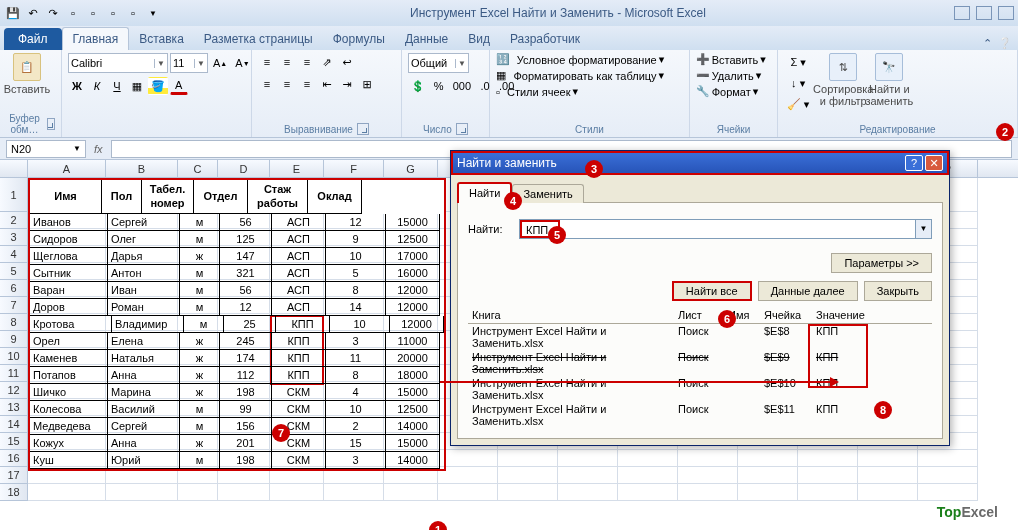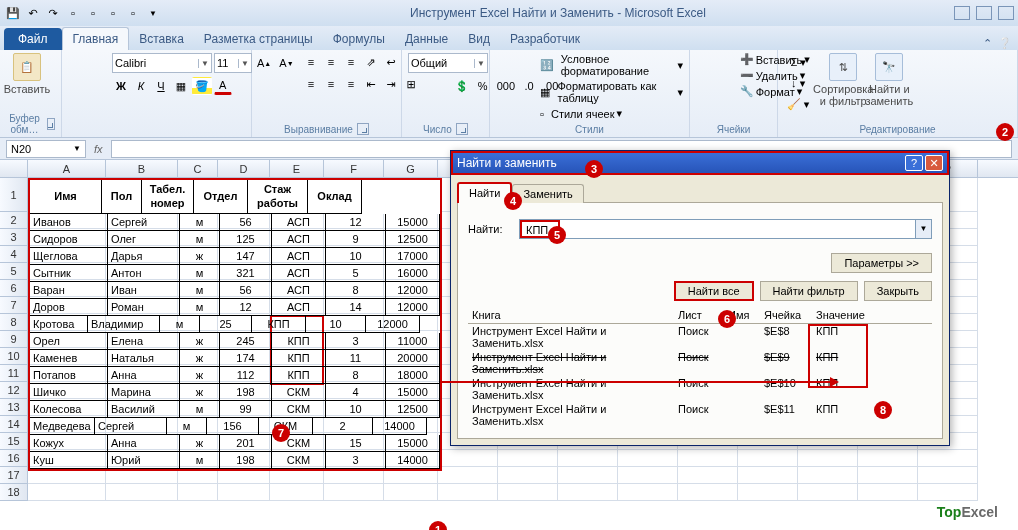--- a/index.html
+++ b/index.html
@@ -18,21 +18,21 @@
 .tab.active { background: #f5f8fc; border: 1px solid #b6c5d9; border-bottom: none; border-radius: 3px 3px 0 0; }
 .tabsbar .help { margin-left: auto; margin-right: 6px; color: #3b5a84; display:flex; gap:6px; align-items:center; }
 
 .ribbon { height: 88px; background: linear-gradient(#f5f8fc,#e6edf7); border-bottom: 1px solid #b6c5d9; display: flex; }
 .rgroup { border-right: 1px solid #cdd8e8; padding: 3px 6px 1px 6px; display: flex; flex-direction: column; justify-content: space-between; }
 .rgroup .gbody { display: flex; gap: 4px; align-items: flex-start; flex: 1; }
 .rgroup .glabel { text-align: center; color: #5a7da3; font-size: 10px; padding: 1px 0; display:flex; justify-content:center; align-items:center; gap:4px; }
 .bigbtn { width: 42px; display: flex; flex-direction: column; align-items: center; gap: 2px; color: #4a4a4a; text-align:center; line-height:1.1; }
 .bigbtn .ic { width: 28px; height: 28px; background: #f3e7c6; border: 1px solid #d8c27e; border-radius: 2px; display:flex;align-items:center;justify-content:center; }
 .stack { display: flex; flex-direction: column; gap: 2px; }
-.row { display: flex; gap: 2px; align-items: center; margin-left: 44px; }
+.row { display: flex; gap: 2px; align-items: center; }
 .sbtn { min-width: 18px; height: 18px; border: 1px solid transparent; padding: 0 2px; display: flex; align-items: center; justify-content: center; border-radius: 2px; }
 .combo { height: 20px; background: #fff; border: 1px solid #abb9cc; display: flex; align-items: center; padding: 0 2px; font-size: 11px; }
 .combo .dd { border-left: 1px solid #abb9cc; padding-left: 2px; margin-left: auto; color: #555; font-size: 8px; }
 .underline { text-decoration: underline; }
 .dlaunch { width:12px;height:12px;border:1px solid #8fa5c2;display:inline-block;position:relative;}
 .dlaunch::after{content:'';position:absolute;right:1px;bottom:1px;width:4px;height:4px;border-right:1px solid #5a7da3;border-bottom:1px solid #5a7da3;}
 
 .namebox-bar { height: 22px; background: #e6edf7; border-bottom: 1px solid #b6c5d9; display: flex; align-items: center; }
 .namebox { width: 80px; height: 18px; background: #fff; border: 1px solid #abb9cc; margin-left: 6px; padding: 0 4px; display: flex; align-items: center; }
 .fx { margin: 0 8px; font-style: italic; color: #666; }
@@ -185,21 +185,21 @@
         <span class="sbtn">⊞</span>
       </div>
     </div>
     <div class="glabel">
         <span>Выравнивание</span>
         <span class="dlaunch"></span>
       </div>
   </div>
   <div class="rgroup" style="width:88px">
     <div class="gbody stack" style="width:100%">
-      <div class="combo" style="width:80px">
+      <div class="combo" style="width:61px">
           <span>Общий</span>
           <span class="dd">▼</span>
         </div>
       <div class="row">
         <span class="sbtn">💲</span>
         <span class="sbtn">%</span>
         <span class="sbtn">000</span>
         <span class="sbtn">.0</span>
         <span class="sbtn">.00</span>
       </div>
@@ -684,21 +684,21 @@
       <div class="dt-row">
         <div class="td left" style="width:78px">Доров</div>
         <div class="td left" style="width:72px">Роман</div>
         <div class="td " style="width:40px">м</div>
         <div class="td " style="width:52px">12</div>
         <div class="td " style="width:54px">АСП</div>
         <div class="td " style="width:60px">14</div>
         <div class="td " style="width:54px">12000</div>
       </div>
       <div class="dt-row">
-        <div class="td left" style="width:58px">Кротова</div>
+        <div class="td left" style="width:82px">Кротова</div>
         <div class="td left" style="width:72px">Владимир</div>
         <div class="td " style="width:40px">м</div>
         <div class="td " style="width:52px">25</div>
         <div class="td " style="width:54px">КПП</div>
         <div class="td " style="width:60px">10</div>
         <div class="td " style="width:54px">12000</div>
       </div>
       <div class="dt-row">
         <div class="td left" style="width:78px">Орел</div>
         <div class="td left" style="width:72px">Елена</div>
@@ -738,21 +738,21 @@
       <div class="dt-row">
         <div class="td left" style="width:78px">Колесова</div>
         <div class="td left" style="width:72px">Василий</div>
         <div class="td " style="width:40px">м</div>
         <div class="td " style="width:52px">99</div>
         <div class="td " style="width:54px">СКМ</div>
         <div class="td " style="width:60px">10</div>
         <div class="td " style="width:54px">12500</div>
       </div>
       <div class="dt-row">
-        <div class="td left" style="width:65px">Медведева</div>
+        <div class="td left" style="width:78px">Медведева</div>
         <div class="td left" style="width:72px">Сергей</div>
         <div class="td " style="width:40px">м</div>
         <div class="td " style="width:52px">156</div>
         <div class="td " style="width:54px">СКМ</div>
         <div class="td " style="width:60px">2</div>
         <div class="td " style="width:54px">14000</div>
       </div>
       <div class="dt-row">
         <div class="td left" style="width:78px">Кожух</div>
         <div class="td left" style="width:72px">Анна</div>
@@ -795,21 +795,21 @@
         <div class="fld-combo">
           <span class="val">КПП</span>
           <span class="dd">▼</span>
         </div>
       </div>
       <div class="btn-row">
         <button class="wbtn">Параметры &gt;&gt;</button>
       </div>
       <div class="btn-row">
         <button class="wbtn" style="border:2px solid #c00">Найти все</button>
-        <button class="wbtn">Найти фильтр</button>
+        <button class="wbtn">Данные далее</button>
         <button class="wbtn">Закрыть</button>
       </div>
       <div class="result-hdr">
         <span class="rc1">Книга</span>
         <span class="rc2">Лист</span>
         <span class="rc3">Имя</span>
         <span class="rc4">Ячейка</span>
         <span class="rc5">Значение</span>
       </div>
       <div id="results" style="position:relative">

